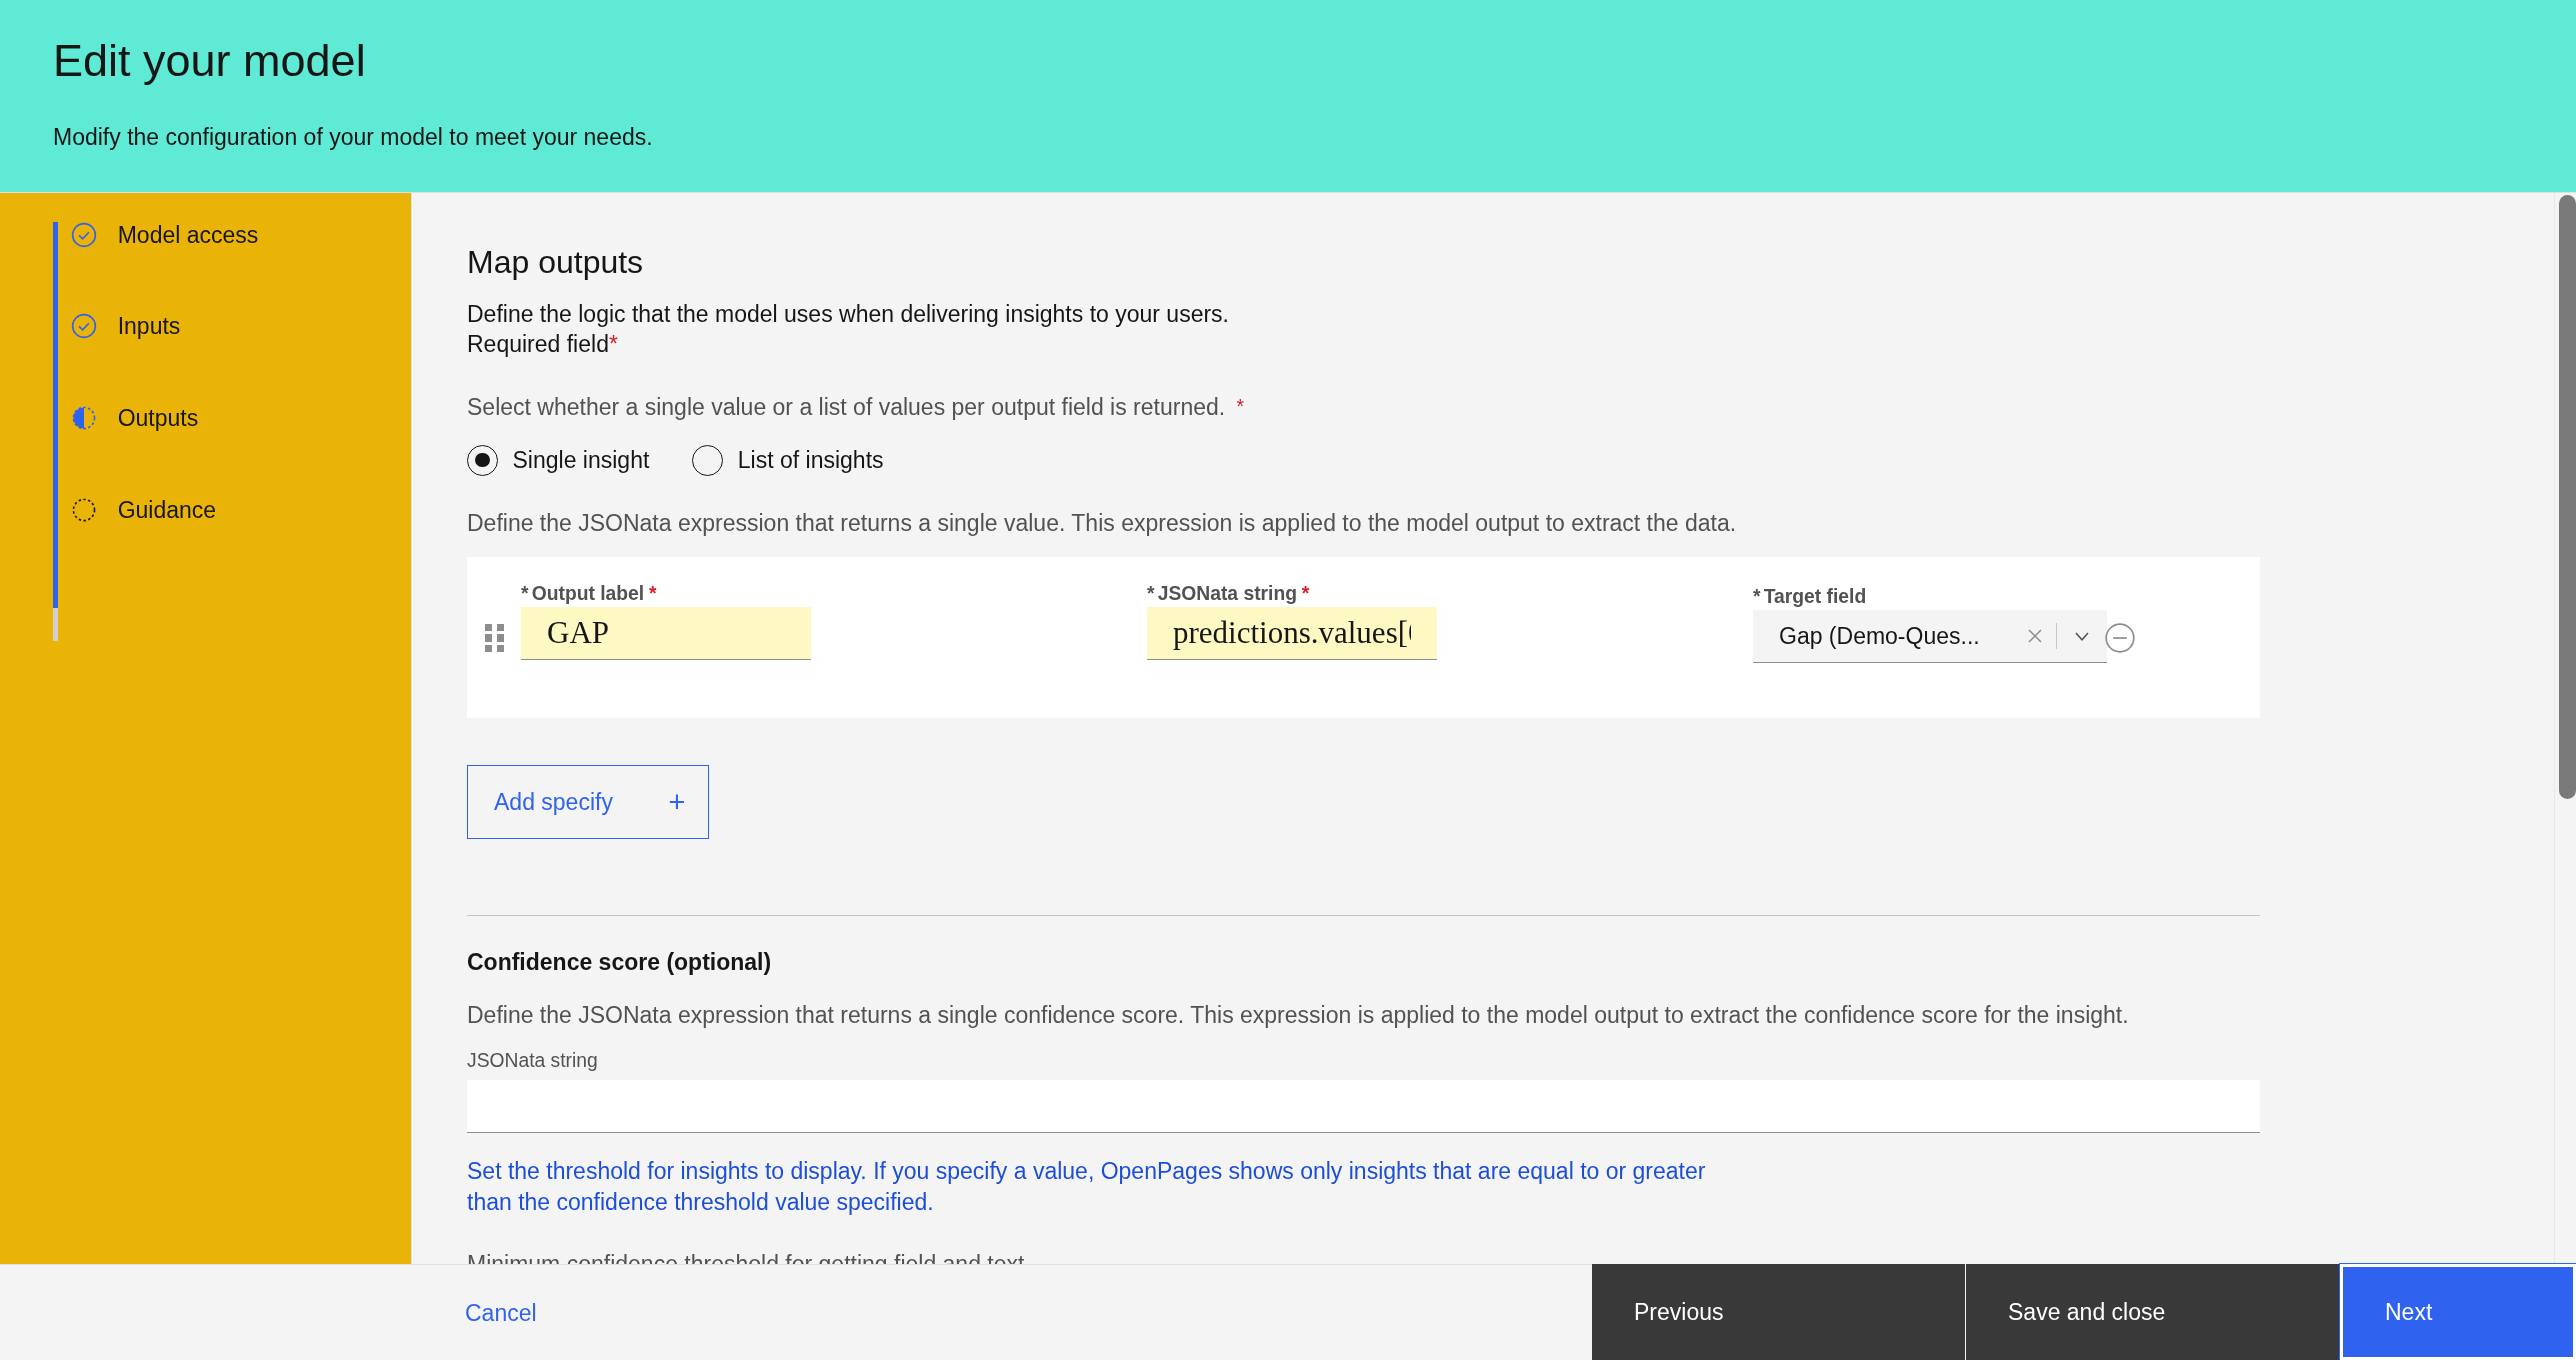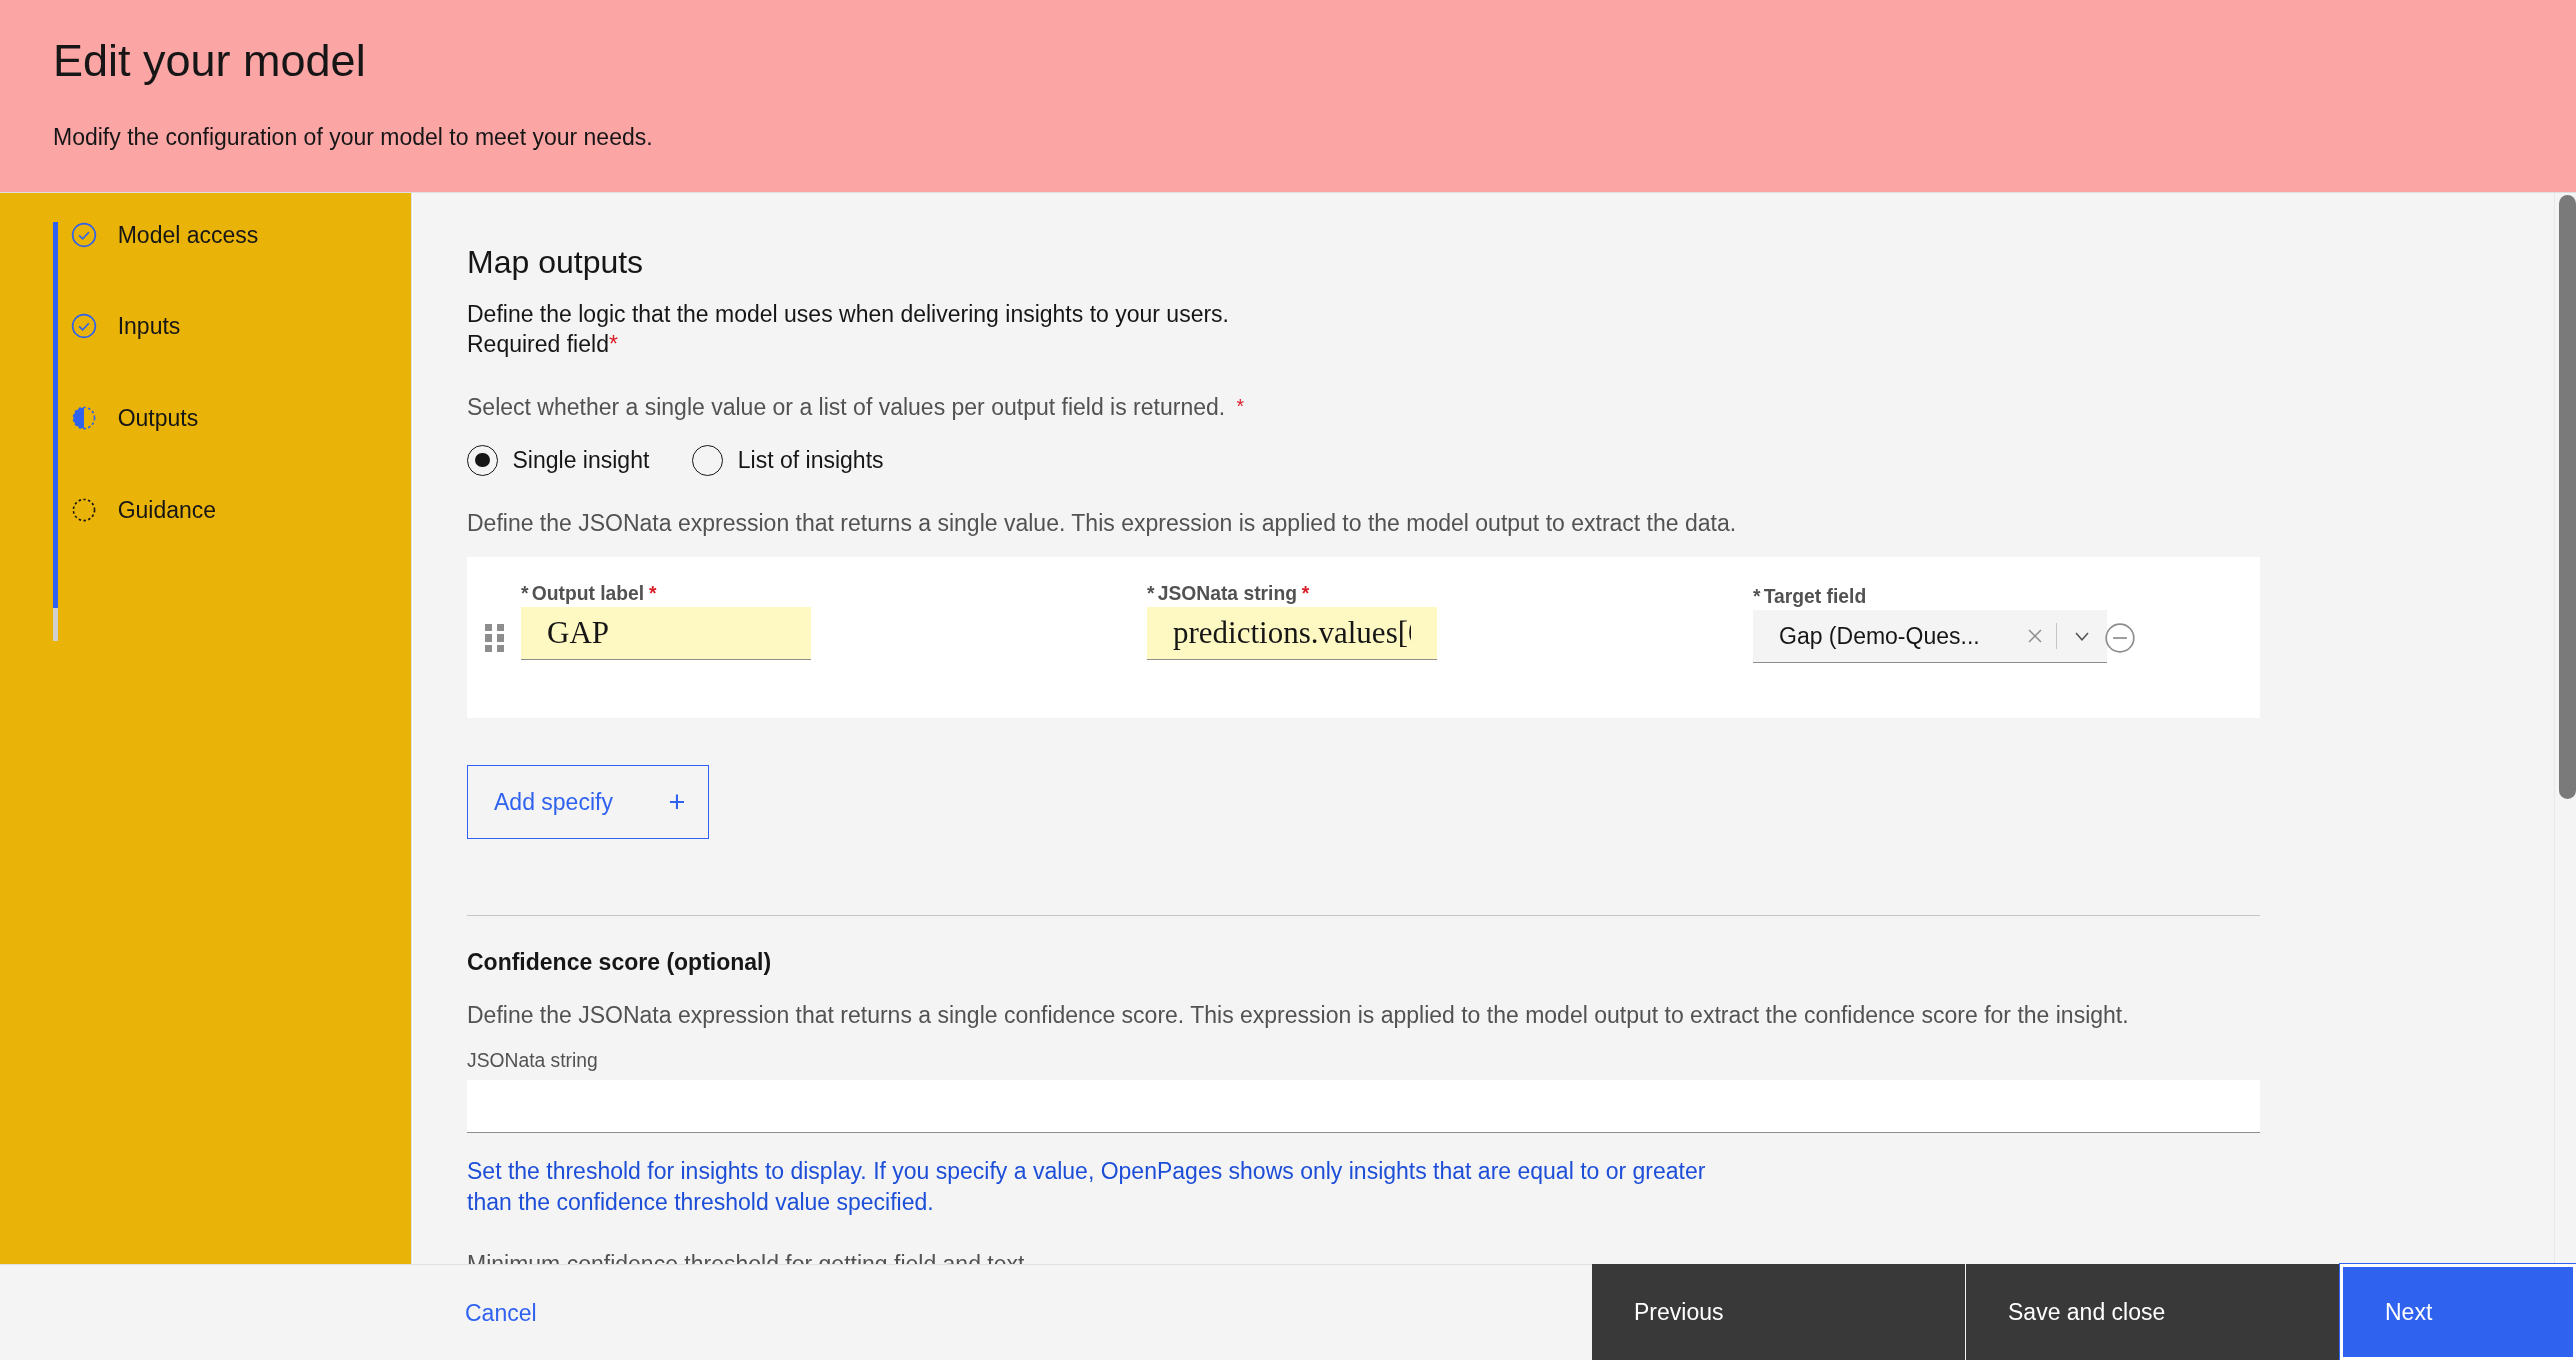--- a/index.html
+++ b/index.html
@@ -8,21 +8,21 @@
     font-family: "Liberation Sans", sans-serif;
     background: #ffffff;
     color: #161616;
     overflow: hidden;
   }
   .page { position: relative; width: 2576px; height: 1360px; background:#ffffff; }
 
   
   .header {
     position:absolute; left:0; top:0; width:2576px; height:193px;
-    background:#fca5a5;
+    background:#5eead4;
     border-bottom:0.8px solid #e0e0e0;
   }
   .page-title {
     position:absolute; left:53px; top:32px;
     font-size:45px; font-weight:400; letter-spacing:0px; color:#161616;
     line-height:58px;
   }
   .page-subtitle {
     position:absolute; left:53px; top:121px;
     font-size:23px; font-weight:400; color:#161616; line-height:32px;

